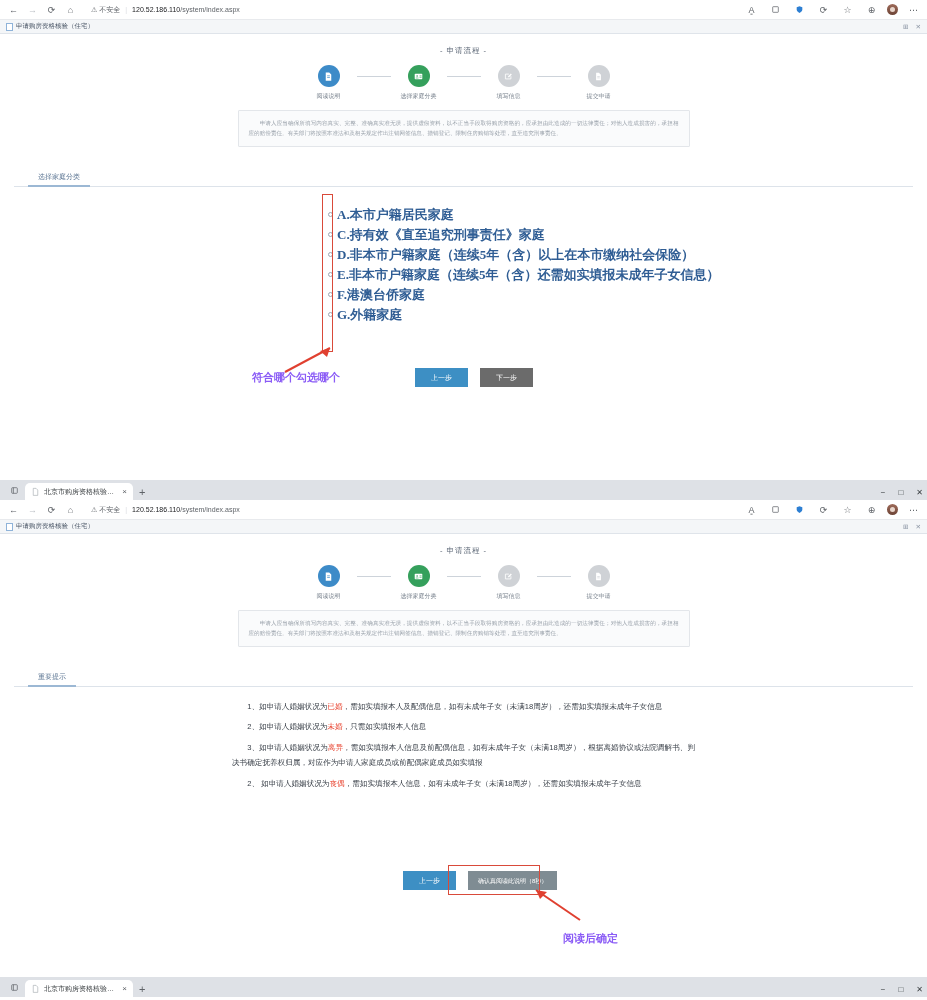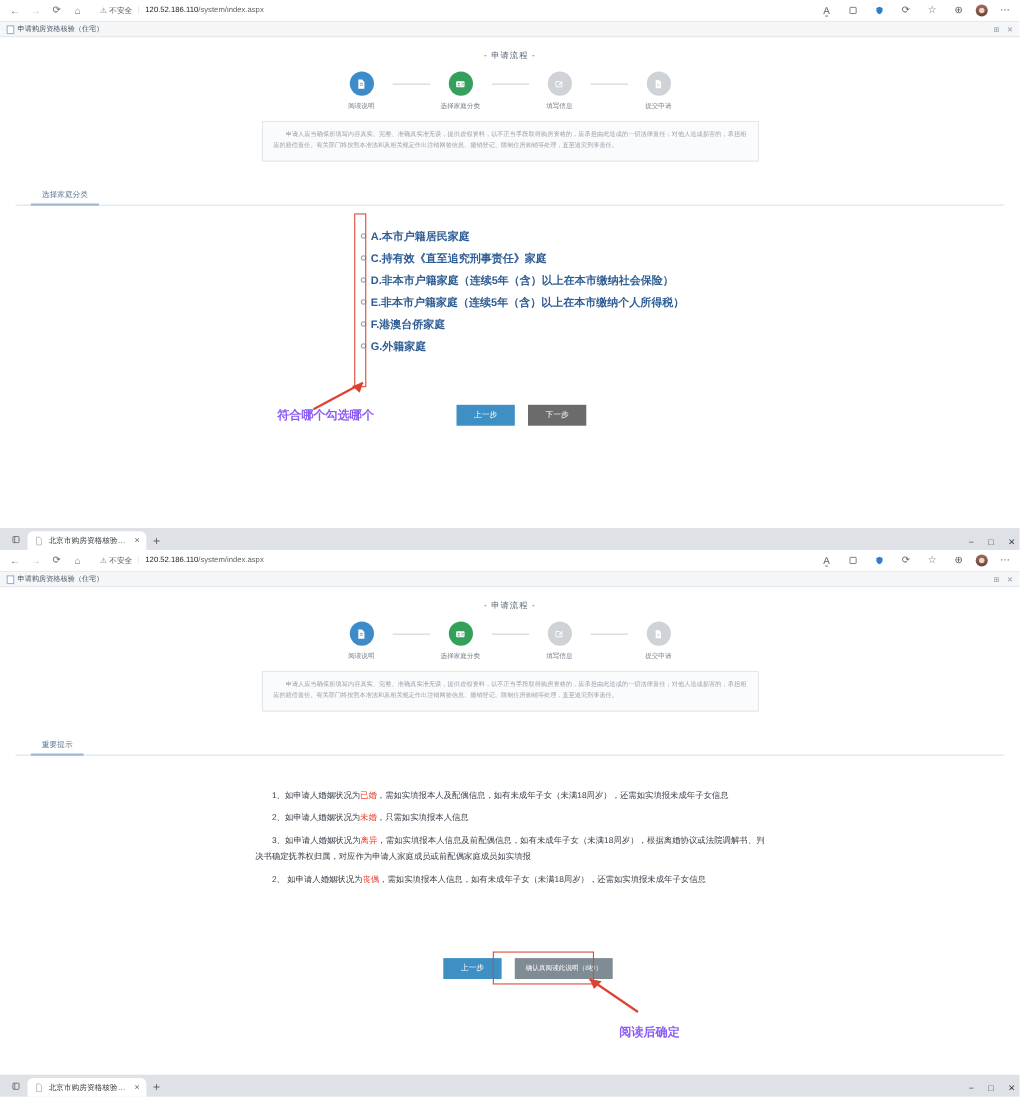--- a/index.html
+++ b/index.html
@@ -129,21 +129,21 @@
     border-bottom: 2px solid #9cb8d4;
   }
 
   
   .options { margin-top: 18px; padding-left: 328px; }
   .opt-row { display: flex; align-items: center; height: 20px; gap: 4px; }
   .radio {
     width: 5px; height: 5px; border: 1px solid #9aa6b4; border-radius: 50%;
     background: #fff; flex: 0 0 auto;
   }
-  .opt-label { font-size: 10px; color: #2f5d94; font-weight: bold; white-space: nowrap; }
+  .opt-label { font-size: 13px; color: #2f5d94; font-weight: bold; white-space: nowrap; font-family: Liberation Serif, serif; }
 
   
   .redbox {
     position: absolute; border: 1.2px solid #d94a3a; pointer-events: none;
   }
 
   
   .btn-row { display: flex; gap: 12px; }
   .btn {
     font-size: 7px; color: #fff; padding: 6px 16px;
@@ -154,21 +154,21 @@
   .btn-confirm { background: #7f8c93; padding: 6px 10px; font-size: 6px; }
 
   
   .anno-text {
     color: #8b5cf6; font-size: 11px; font-weight: bold;
     font-family: "DejaVu Sans", sans-serif; white-space: nowrap;
   }
   .anno-arrow { position: absolute; }
 
   
-  .tips { margin-top: 28px; padding: 0 232px 0 232px; }
+  .tips { margin-top: 12px; padding: 0 232px 0 232px; }
   .tip-item {
     font-size: 7.6px; line-height: 2.05; color: #3a4049;
     text-indent: 2em; margin-bottom: 5px; text-align: justify;
   }
   .hl { color: #e8402c; }
   .bottom-strip { position: absolute; left: 0; width: 927px; }
 </style>
 </head>
 <body>
 
@@ -282,21 +282,21 @@
         <div class="opt-row">
           <span class="radio"></span>
           <span class="opt-label">C.持有效《直至追究刑事责任》家庭</span>
         </div>
         <div class="opt-row">
           <span class="radio"></span>
           <span class="opt-label">D.非本市户籍家庭（连续5年（含）以上在本市缴纳社会保险）</span>
         </div>
         <div class="opt-row">
           <span class="radio"></span>
-          <span class="opt-label">E.非本市户籍家庭（连续5年（含）以上在本市缴纳个人所得税）</span>
+          <span class="opt-label">E.非本市户籍家庭（连续5年（含）还需如实填报未成年子女信息）</span>
         </div>
         <div class="opt-row">
           <span class="radio"></span>
           <span class="opt-label">F.港澳台侨家庭</span>
         </div>
         <div class="opt-row">
           <span class="radio"></span>
           <span class="opt-label">G.外籍家庭</span>
         </div>
       </div>

